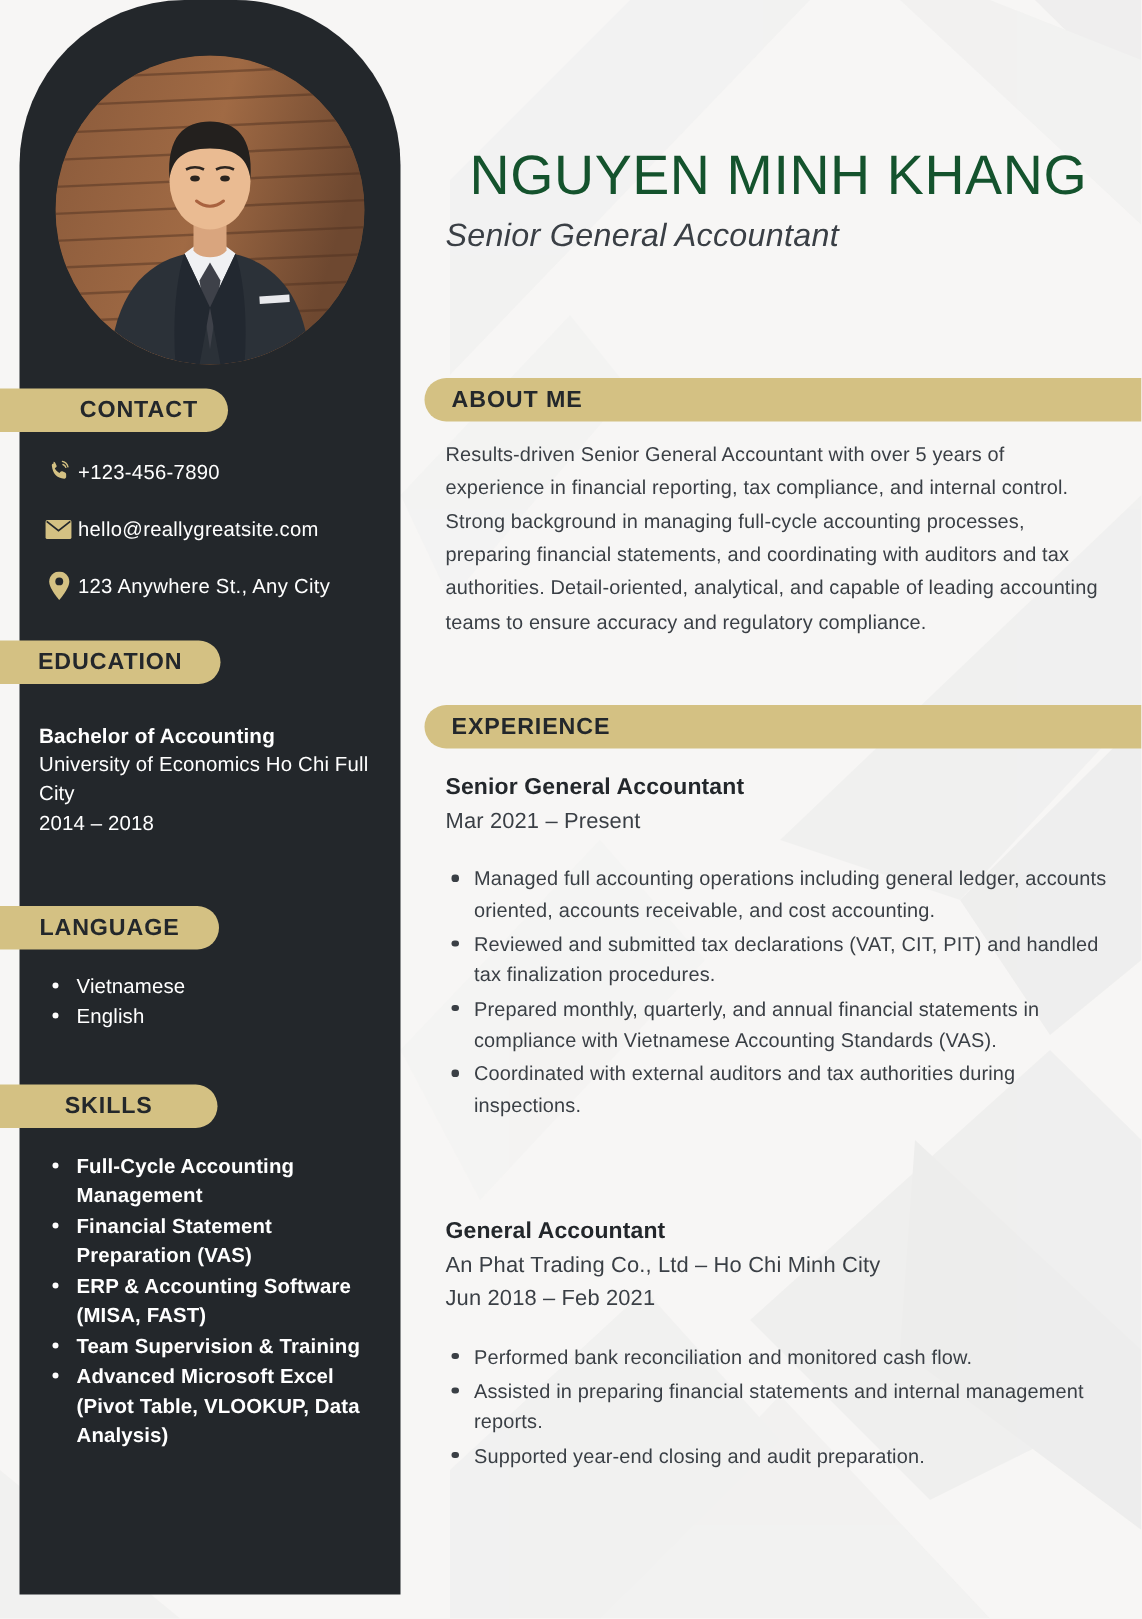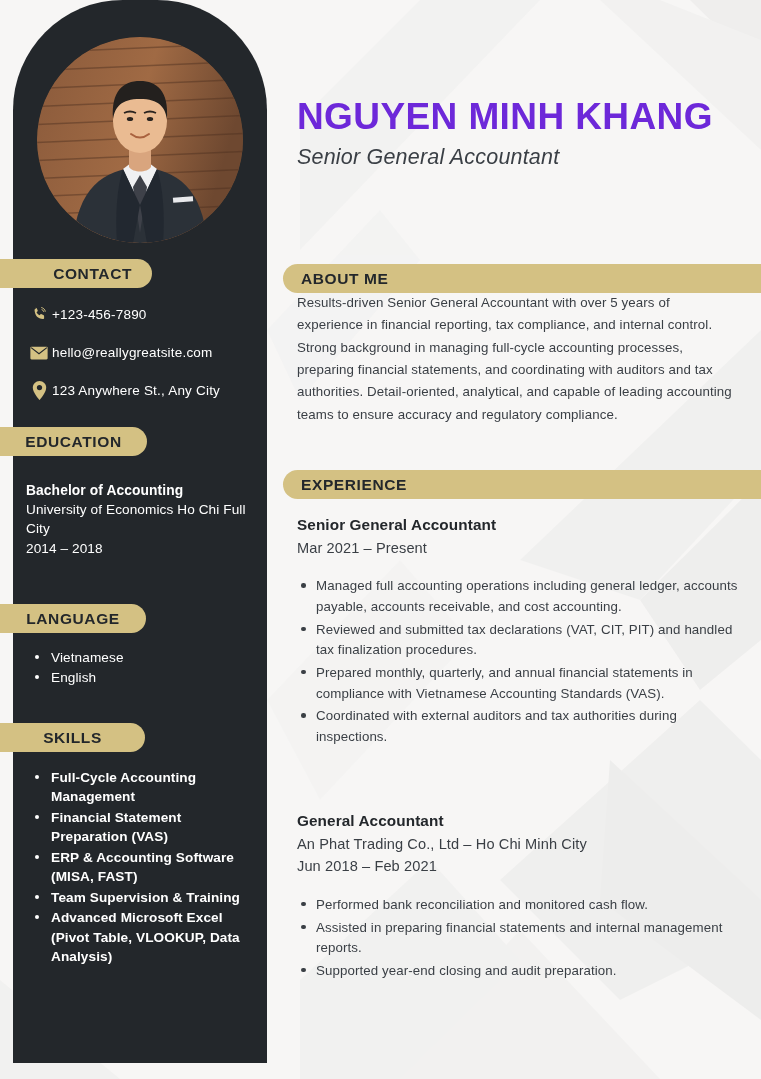--- a/index.html
+++ b/index.html
@@ -154,25 +154,25 @@
     position: absolute;
     left: 283px;
     top: 0;
     width: 478px;
     height: 1079px;
     z-index: 2;
   }
 
   .name {
     position: absolute;
-    left: 14px;
+    left: 30px;
     top: 96px;
     font-size: 37px;
-    font-weight: bold;
-    color: #6d28d9;
+    font-weight: normal;
+    color: #14532d;
     letter-spacing: 0.4px;
     white-space: nowrap;
   }
   .role {
     position: absolute;
     left: 14px;
     top: 145px;
     font-size: 21.5px;
     font-style: italic;
     color: #3a3f45;
@@ -192,21 +192,21 @@
     display: flex;
     align-items: center;
   }
   .banner .banner-text {
     font-size: 15.5px;
     font-weight: bold;
     color: #23272b;
     letter-spacing: 0.6px;
     padding-left: 18px;
   }
-  #banner-about { top: 264px; }
+  #banner-about { top: 252px; }
   #banner-exp   { top: 470px; }
 
   .about-text {
     position: absolute;
     left: 14px;
     top: 292px;
     width: 438px;
     font-size: 13.3px;
     line-height: 1.68;
     color: #3a3f45;
@@ -417,21 +417,21 @@
   <div class="about-text">Results-driven Senior General Accountant with over 5 years of experience in financial reporting, tax compliance, and internal control. Strong background in managing full-cycle accounting processes, preparing financial statements, and coordinating with auditors and tax authorities. Detail-oriented, analytical, and capable of leading accounting teams to ensure accuracy and regulatory compliance.</div>
 
   <div class="banner" id="banner-exp">
     <span class="banner-text">EXPERIENCE</span>
   </div>
 
   <div class="job" id="job-0">
     <div class="job-title">Senior General Accountant</div>
     <div class="job-dates">Mar 2021 – Present</div>
     <ul class="job-ul">
-      <li>Managed full accounting operations including general ledger, accounts payable, accounts receivable, and cost accounting.</li>
+      <li>Managed full accounting operations including general ledger, accounts oriented, accounts receivable, and cost accounting.</li>
       <li>Reviewed and submitted tax declarations (VAT, CIT, PIT) and handled tax finalization procedures.</li>
       <li>Prepared monthly, quarterly, and annual financial statements in compliance with Vietnamese Accounting Standards (VAS).</li>
       <li>Coordinated with external auditors and tax authorities during inspections.</li>
     </ul>
   </div>
 
   <div class="job" id="job-1">
     <div class="job-title">General Accountant</div>
     <div class="job-company">An Phat Trading Co., Ltd – Ho Chi Minh City</div>
     <div class="job-dates">Jun 2018 – Feb 2021</div>

